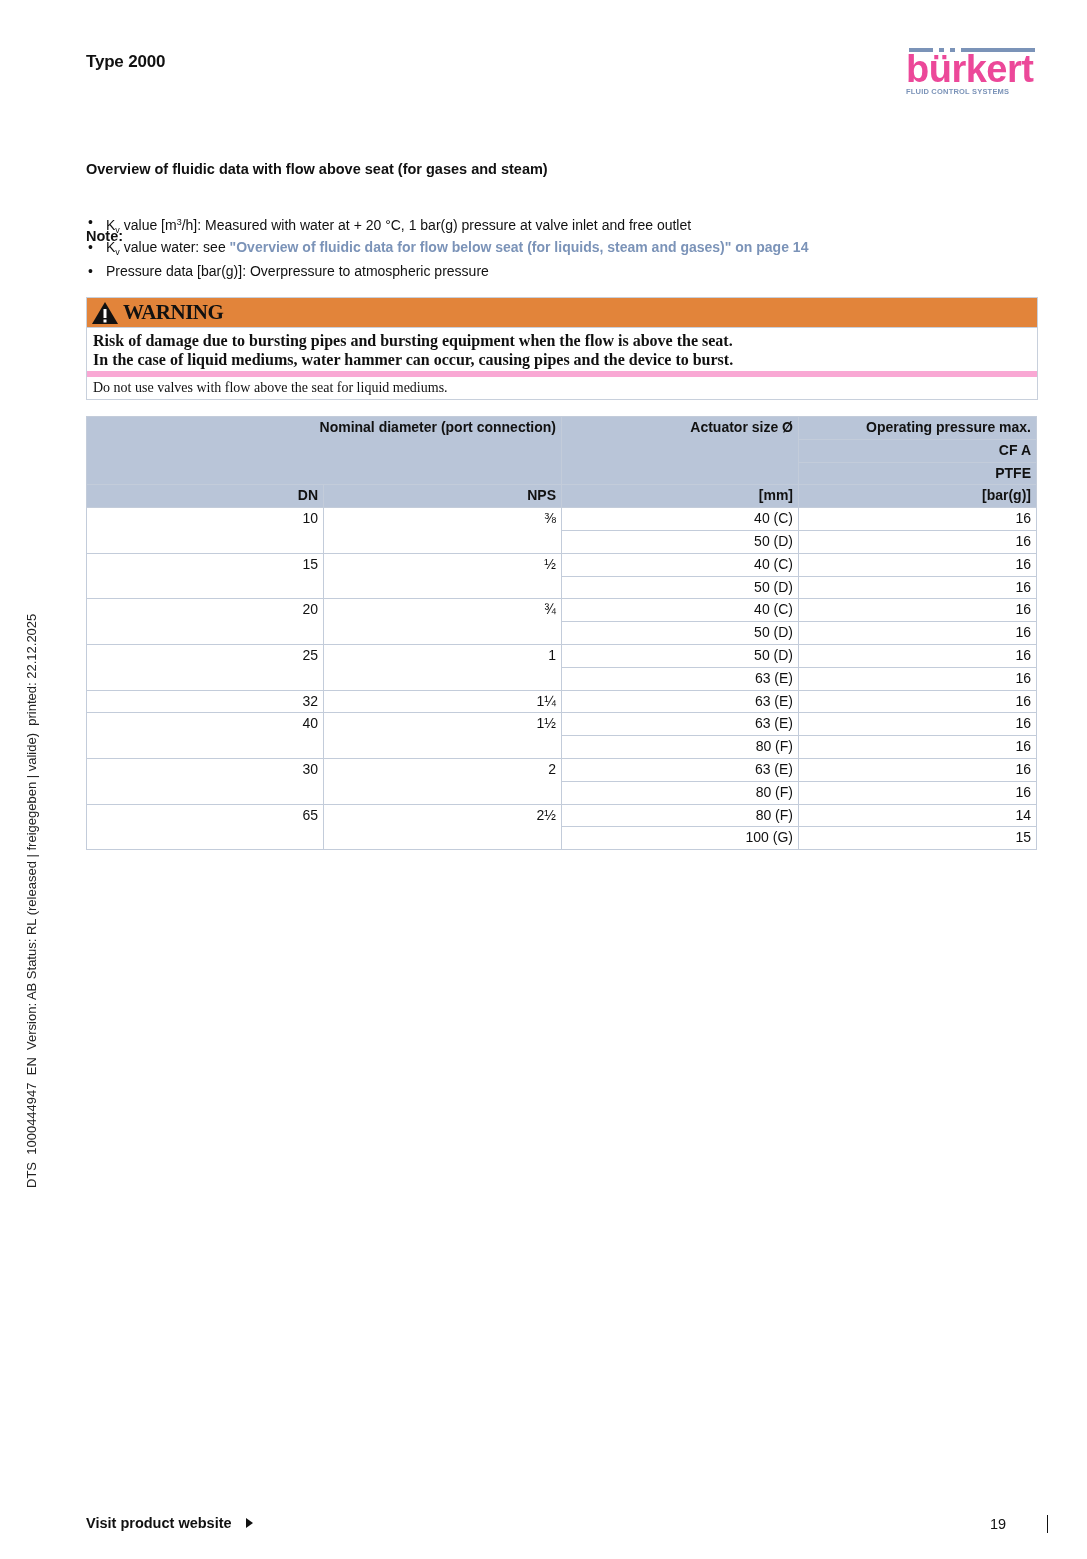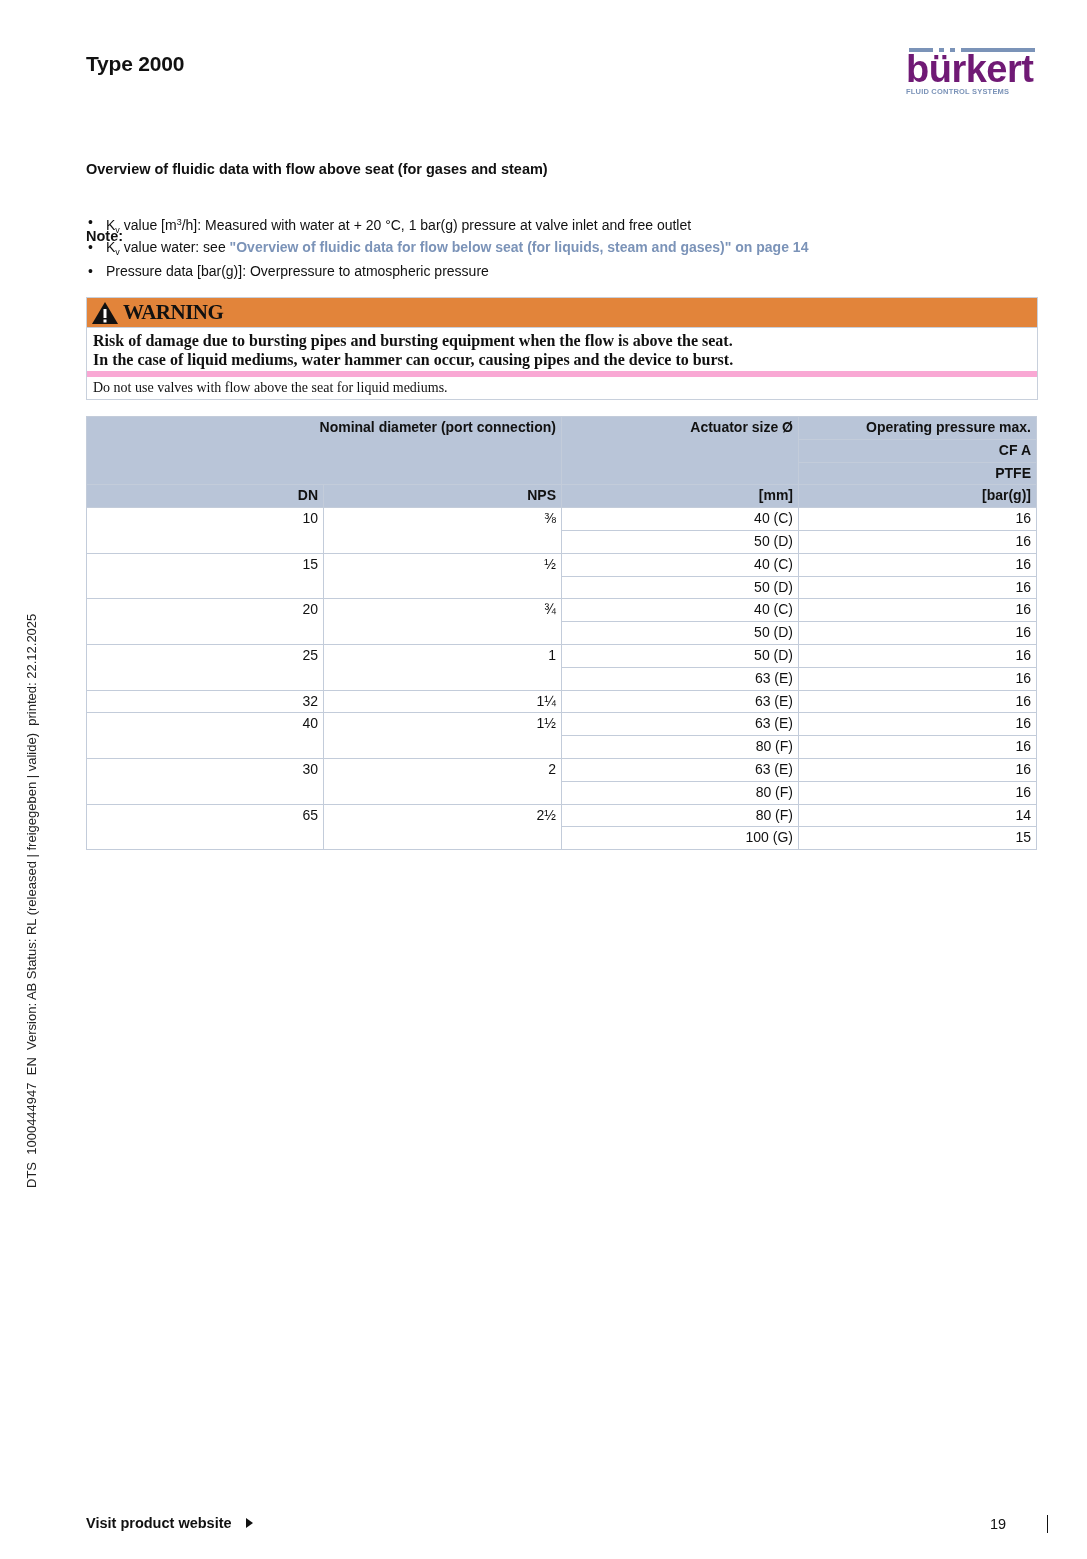--- a/index.html
+++ b/index.html
@@ -1,24 +1,24 @@
 <!DOCTYPE html>
 <html><head>
 <meta charset="utf-8">
 <style>
   html, body { margin: 0; padding: 0; background: #ffffff; }
   body {
     width: 1087px; height: 1559px; position: relative; overflow: hidden;
     font-family: "Liberation Sans", "DejaVu Sans", sans-serif; color: #111;
   }
-  .doc-type { position: absolute; left: 86px; top: 52px; font-size: 21px; font-weight: bold; letter-spacing: -0.2px; }
+  .doc-type { position: absolute; left: 86px; top: 52px; font-size: 17px; font-weight: bold; letter-spacing: -0.2px; }
   .logo { position: absolute; left: 906px; top: 48px; width: 130px; }
   .logo .bars { position: relative; height: 6px; }
   .logo .bars span { position: absolute; top: 0; height: 4px; background: #7b93b8; }
-  .logo .word { font-size: 38px; font-weight: bold; color: #701a75; line-height: 34px; letter-spacing: -0.5px; margin-top: -2px; }
+  .logo .word { font-size: 38px; font-weight: bold; color: #ec4899; line-height: 34px; letter-spacing: -0.5px; margin-top: -2px; }
   .logo .tag { font-size: 7.5px; font-weight: bold; color: #7b93b8; letter-spacing: 0.2px; margin-top: 1px; }
 
   .side-label {
     position: absolute; left: 24px; top: 1188px;
     transform-origin: 0 0; transform: rotate(-90deg);
     white-space: pre; font-size: 13px; color: #222;
     font-family: "Liberation Sans", sans-serif;
   }
 
   .section-title { position: absolute; left: 86px; top: 161px; font-size: 14.5px; font-weight: bold; }

